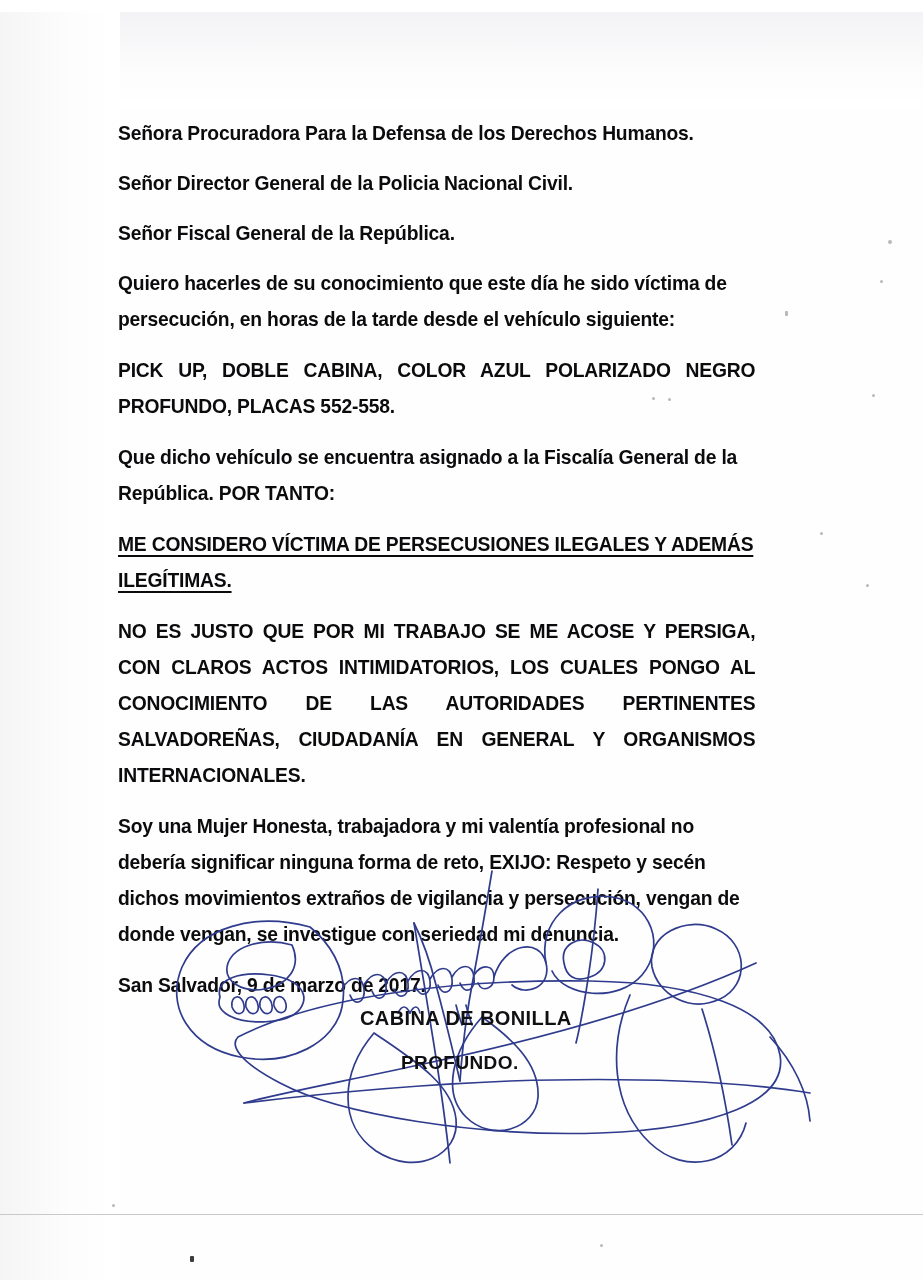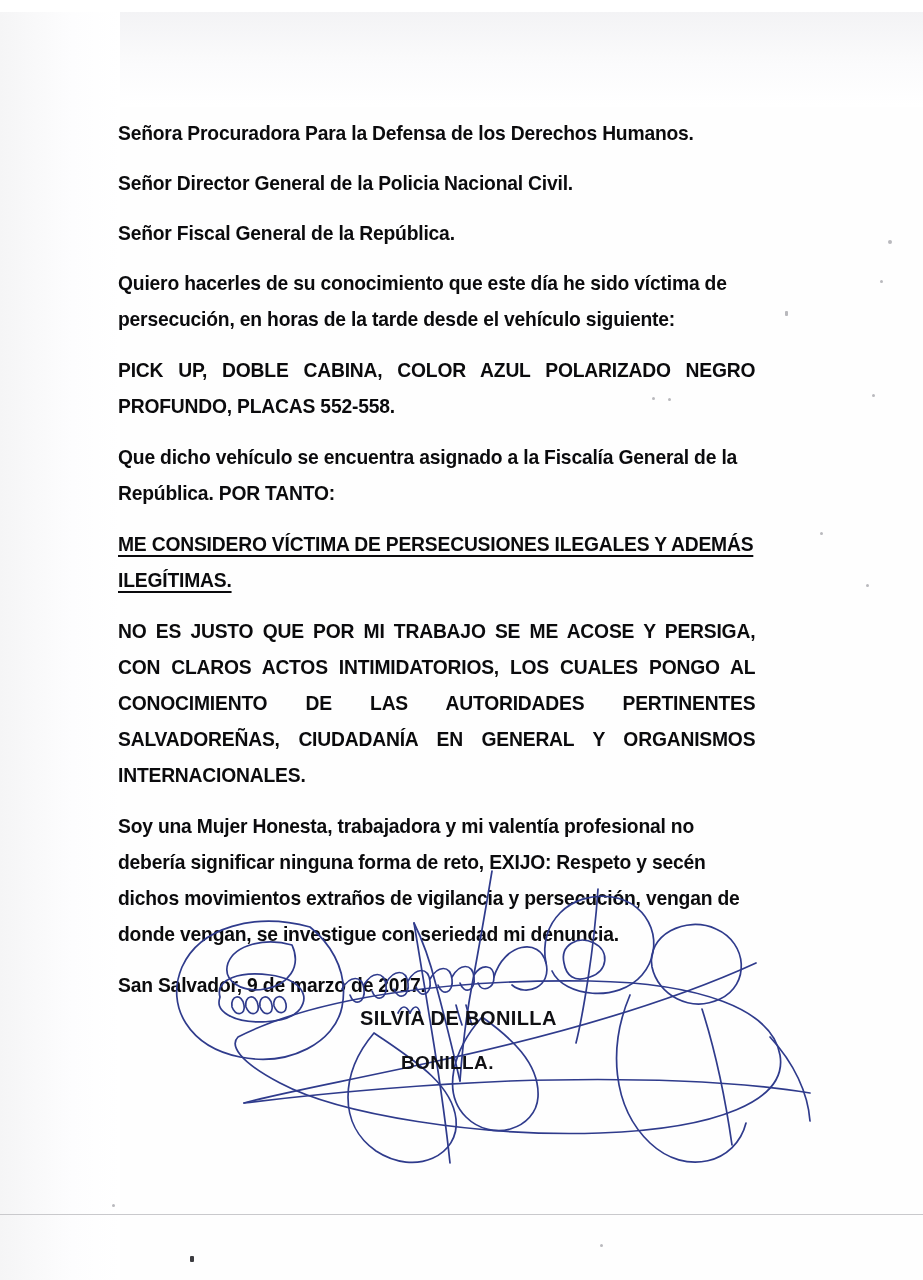--- a/index.html
+++ b/index.html
@@ -203,22 +203,22 @@
         <path d="M542 142 C 556 186, 566 236, 572 278"></path>
         <path d="M610 170 C 634 196, 648 226, 650 254"></path>
 
         <path d="M238 146 C 242 138, 246 138, 250 146"></path>
         <path d="M250 146 C 254 138, 258 138, 260 146"></path>
         <path d="M296 138 C 298 146, 300 152, 302 158"></path>
         <path d="M306 138 C 308 146, 310 152, 312 158"></path>
       </g>
     </svg>
 
-    <div class="sig-name">SILVIA DE BONILLA</div>
-    <div class="sig-role">BONILLA.</div>
+    <div class="sig-name">CABINA DE BONILLA</div>
+    <div class="sig-role">PROFUNDO.</div>
 
   </div>
 
   <div class="scan-line"></div>
 
   <div class="speck dark" style="left:190px; top:1244px; width:4px; height:6px; border-radius:1px;"></div>
   <div class="speck" style="left:888px; top:228px; width:4px; height:4px;"></div>
   <div class="speck" style="left:880px; top:268px; width:3px; height:3px;"></div>
   <div class="speck" style="left:872px; top:382px; width:3px; height:3px;"></div>
   <div class="speck" style="left:652px; top:385px; width:3px; height:3px;"></div>

